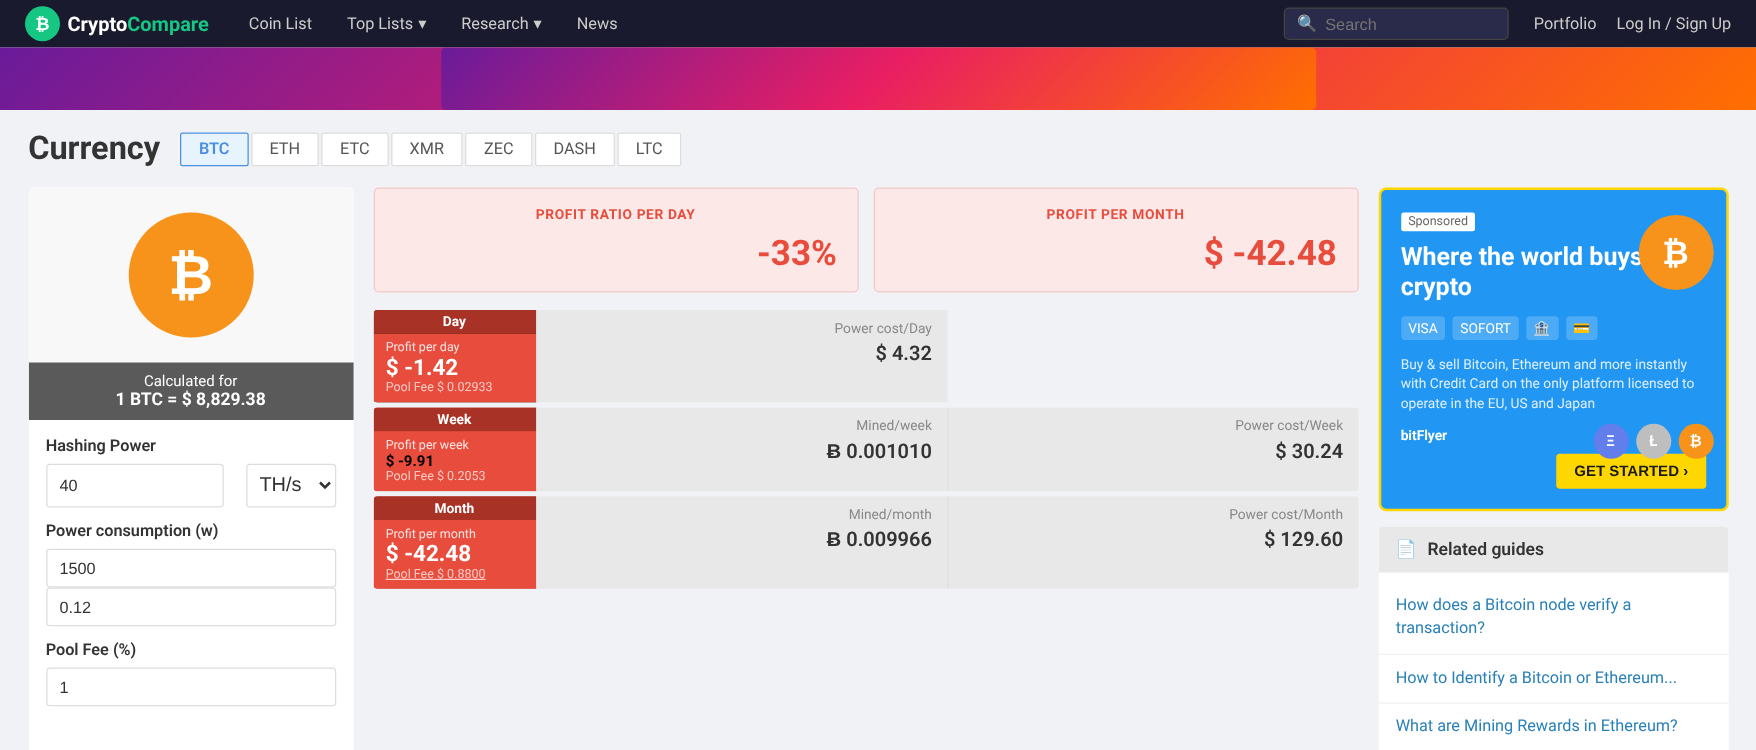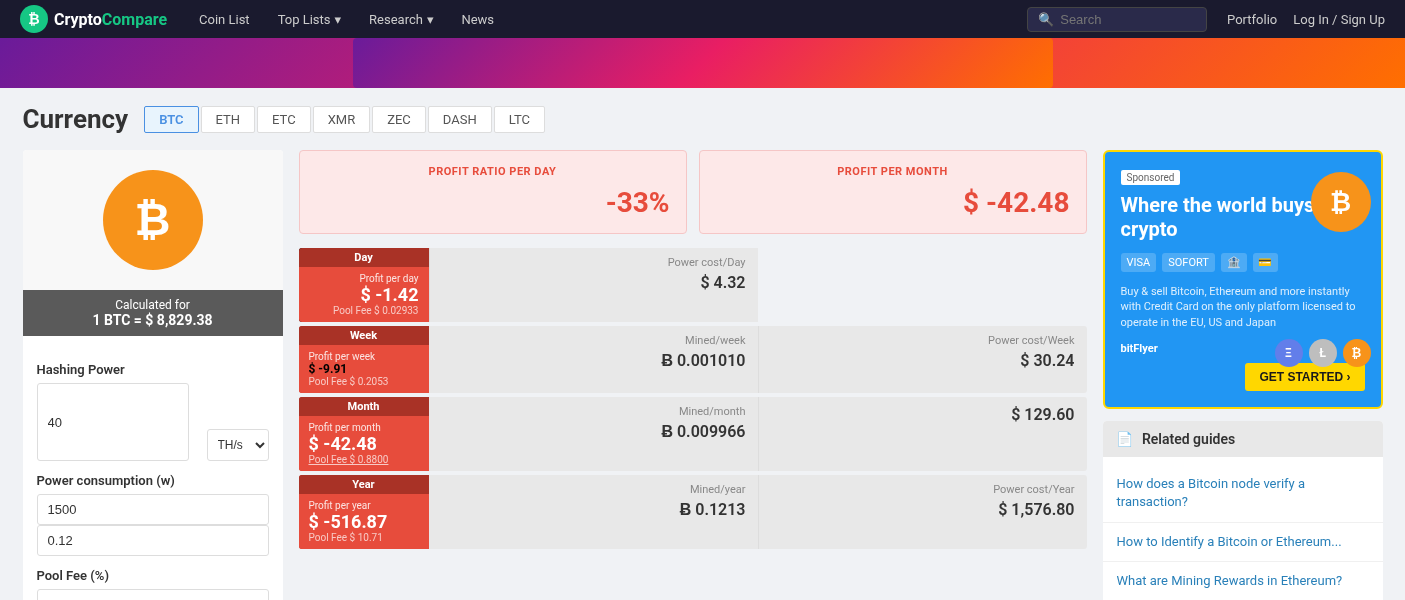--- a/index.html
+++ b/index.html
@@ -180,43 +180,42 @@
     .input-section {
       padding: 14px;
     }
     .input-label {
       font-size: 13px;
       font-weight: 600;
       color: #333;
       margin-bottom: 6px;
       margin-top: 12px;
     }
-    .input-label:first-child { margin-top: 12px; }
+    .input-label:first-child { margin-top: 0; }
     .input-row {
       display: flex;
       gap: 18px;
     }
     .input-field {
       border: 1px solid #ddd;
       border-radius: 3px;
       padding: 7px 10px;
       font-size: 13px;
       width: 100%;
       outline: none;
       color: #333;
     }
     .input-select {
       border: 1px solid #ddd;
       border-radius: 3px;
       padding: 7px 6px;
-      font-size: 12px;
+      font-size: 16px;
       background: white;
       color: #333;
       cursor: pointer;
-      margin-top: 46px;
     }
 
     
     .center-panel {}
     .profit-summary {
       display: grid;
       grid-template-columns: 1fr 1fr;
       gap: 12px;
       margin-bottom: 14px;
     }
@@ -463,21 +462,21 @@
         <div class="profit-card negative-light">
           <div class="profit-card-label">PROFIT PER MONTH</div>
           <div class="profit-card-value">$ -42.48</div>
         </div>
       </div>
 
       <div class="data-rows">
       <div style="display: grid; grid-template-columns: 130px 1fr 1fr; border-radius: 3px; overflow: hidden; margin-bottom: 2px;">
       <div style="display:flex; flex-direction:column; background:#000000;">
         <div style="background:#a93226; color:white; font-size:11px; font-weight:700; padding:3px 8px; text-align:center;">Day</div>
-        <div style="background:#e74c3c; padding:6px 10px; flex:1;text-align:right;">
+        <div style="background:#e74c3c; padding:6px 10px; flex:1;">
           <div style="font-size:10px; color:rgba(255,255,255,0.85);">Profit per day</div>
           <div style="font-size:18px; font-weight:700; color:white;">$ -1.42</div>
           <div style="font-size:10px; color:rgba(255,255,255,0.7);">Pool Fee $ 0.02933</div>
         </div>
       </div>
       <div style="background:#e8e8e8; padding:8px 12px; text-align:right; border-left:1px solid #ddd;">
         <div style="font-size:11px; color:#888; margin-bottom:4px;">Power cost/Day</div>
         <div style="font-size:16px; font-weight:600; color:#333;">$ 4.32</div>
       </div>
     </div>
@@ -506,39 +505,22 @@
           <div style="font-size:10px; color:rgba(255,255,255,0.85);">Profit per month</div>
           <div style="font-size:18px; font-weight:700; color:white;">$ -42.48</div>
           <div style="font-size:10px; color:rgba(255,255,255,0.7);text-decoration:underline;">Pool Fee $ 0.8800</div>
         </div>
       </div>
       <div style="background:#e8e8e8; padding:8px 12px; text-align:right;">
         <div style="font-size:11px; color:#888; margin-bottom:4px;">Mined/month</div>
         <div style="font-size:16px; font-weight:600; color:#333;">Ƀ 0.009966</div>
       </div>
       <div style="background:#e8e8e8; padding:8px 12px; text-align:right; border-left:1px solid #ddd;">
+        <div style="font-size:11px; color:#888; margin-bottom:4px;">Power cost/Month</div>
         <div style="font-size:16px; font-weight:600; color:#333;">$ 129.60</div>
-      </div>
-    </div>
-          <div style="display: grid; grid-template-columns: 130px 1fr 1fr; border-radius: 3px; overflow: hidden; margin-bottom: 2px;">
-      <div style="display:flex; flex-direction:column; background:#c0392b;">
-        <div style="background:#a93226; color:white; font-size:11px; font-weight:700; padding:3px 8px; text-align:center;">Year</div>
-        <div style="background:#e74c3c; padding:6px 10px; flex:1;">
-          <div style="font-size:10px; color:rgba(255,255,255,0.85);">Profit per year</div>
-          <div style="font-size:18px; font-weight:700; color:white;">$ -516.87</div>
-          <div style="font-size:10px; color:rgba(255,255,255,0.7);">Pool Fee $ 10.71</div>
-        </div>
-      </div>
-      <div style="background:#e8e8e8; padding:8px 12px; text-align:right;">
-        <div style="font-size:11px; color:#888; margin-bottom:4px;">Mined/year</div>
-        <div style="font-size:16px; font-weight:600; color:#333;">Ƀ 0.1213</div>
-      </div>
-      <div style="background:#e8e8e8; padding:8px 12px; text-align:right; border-left:1px solid #ddd;">
-        <div style="font-size:11px; color:#888; margin-bottom:4px;">Power cost/Year</div>
-        <div style="font-size:16px; font-weight:600; color:#333;">$ 1,576.80</div>
       </div>
     </div>
         </div>
     </div>
 
     <div class="right-panel">
       <div class="ad-card">
         <div class="sponsored-label">Sponsored</div>
         <div class="ad-btc-icon">₿</div>
         <div class="ad-title">Where the world buys crypto</div>

